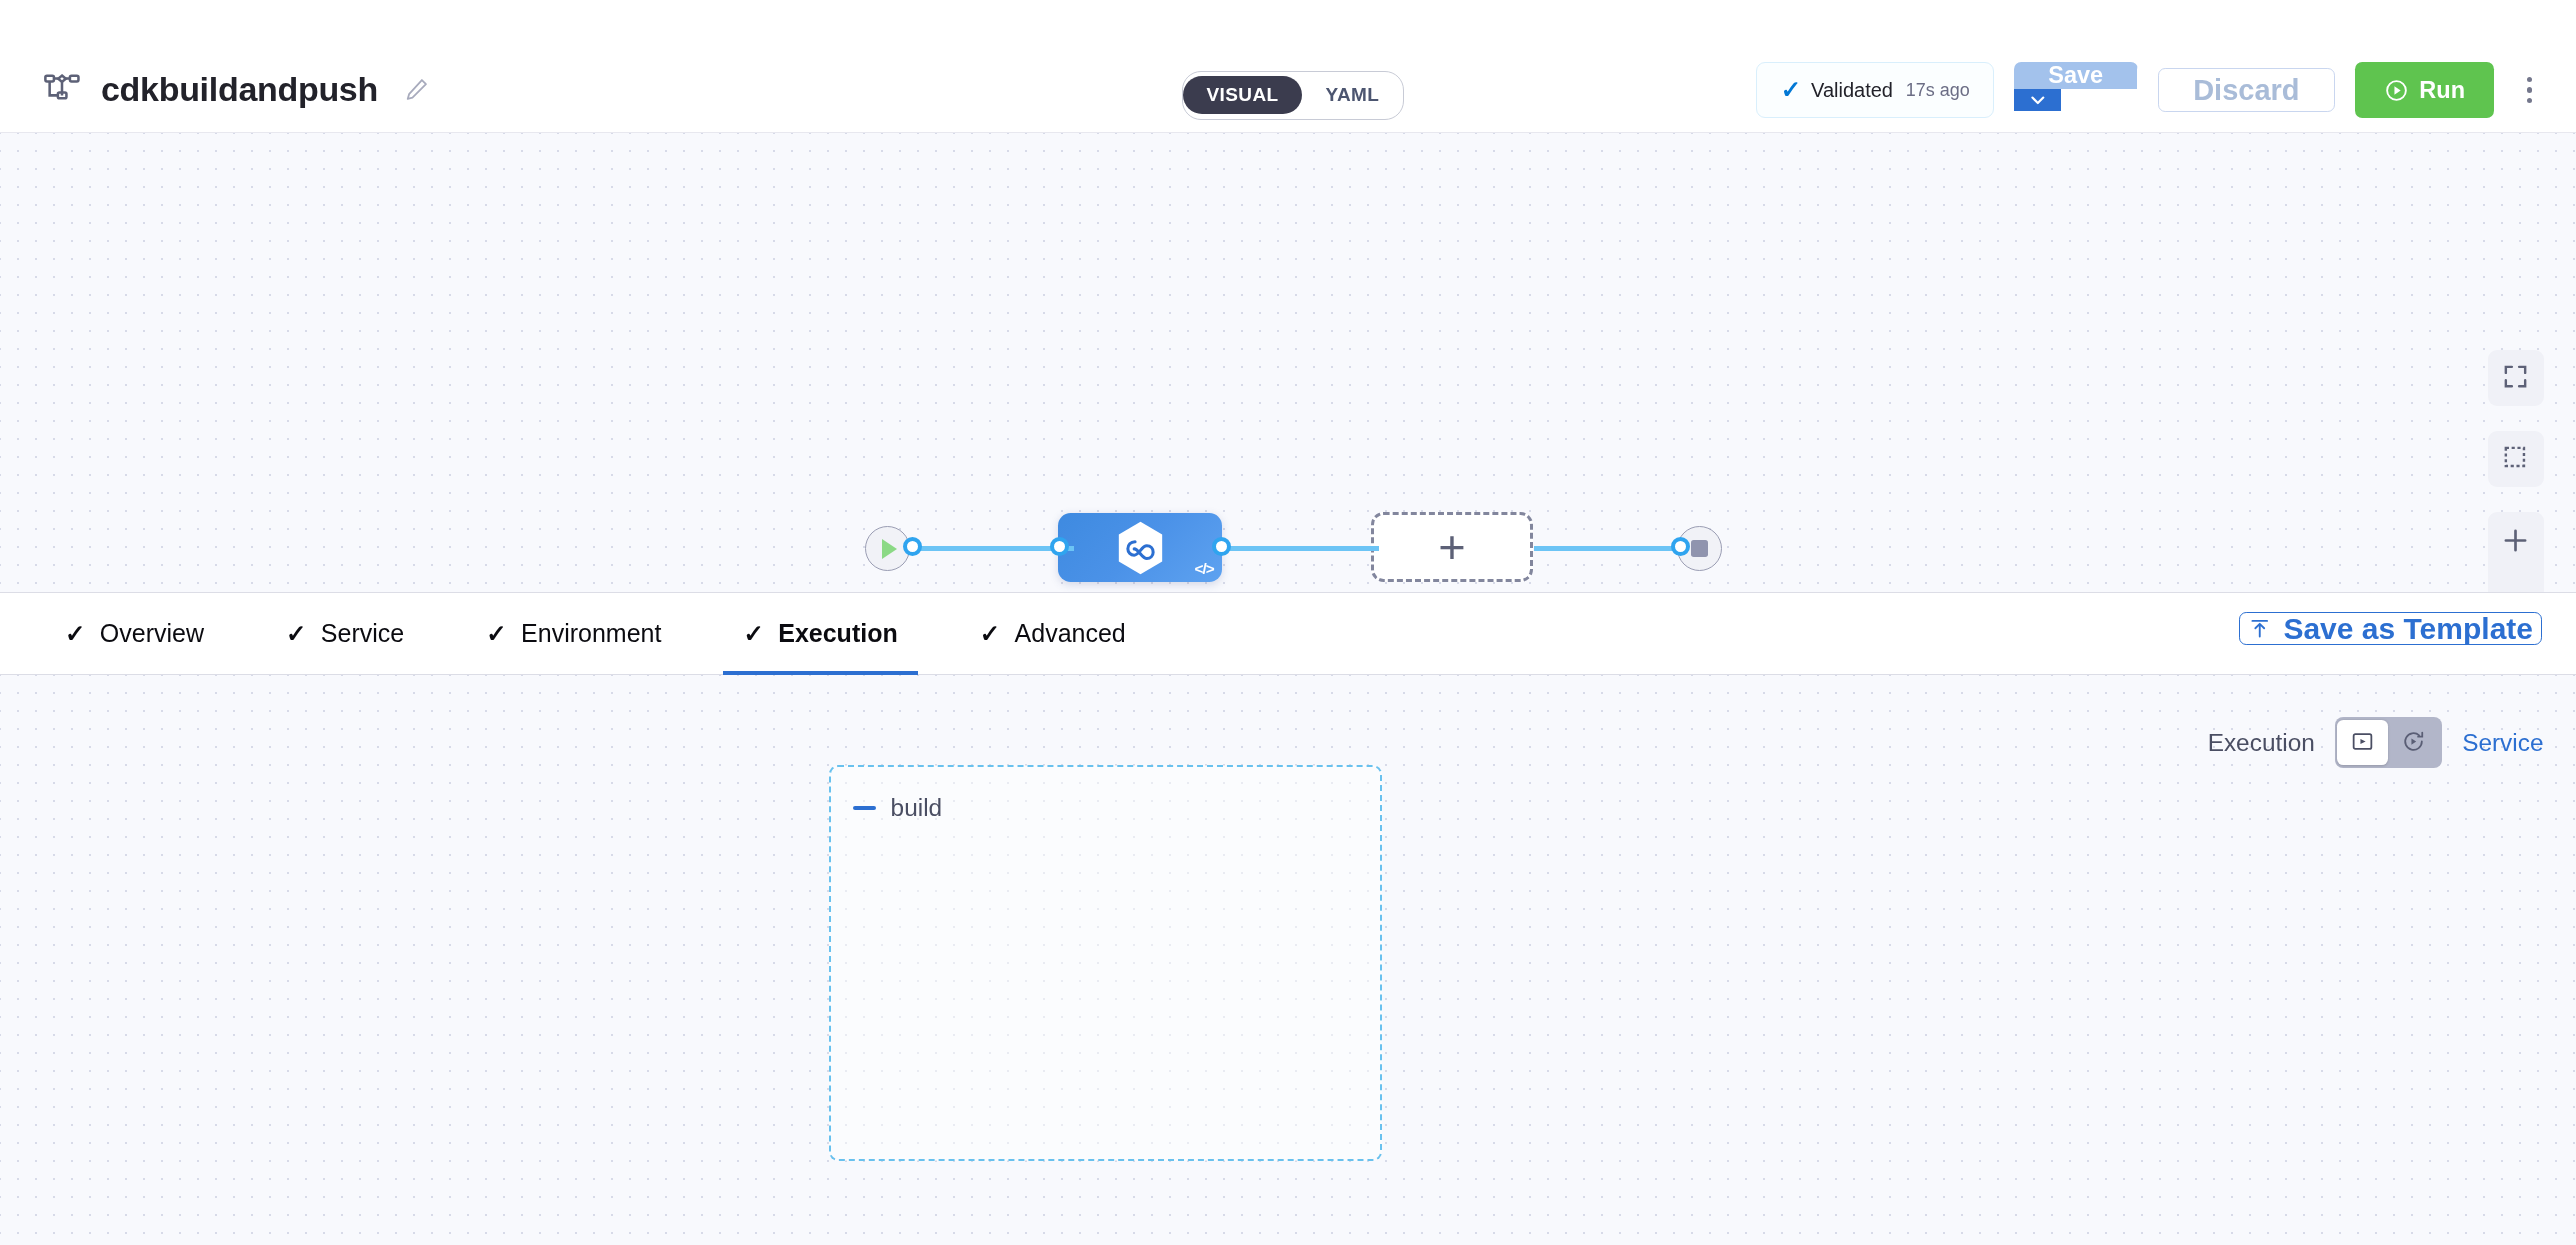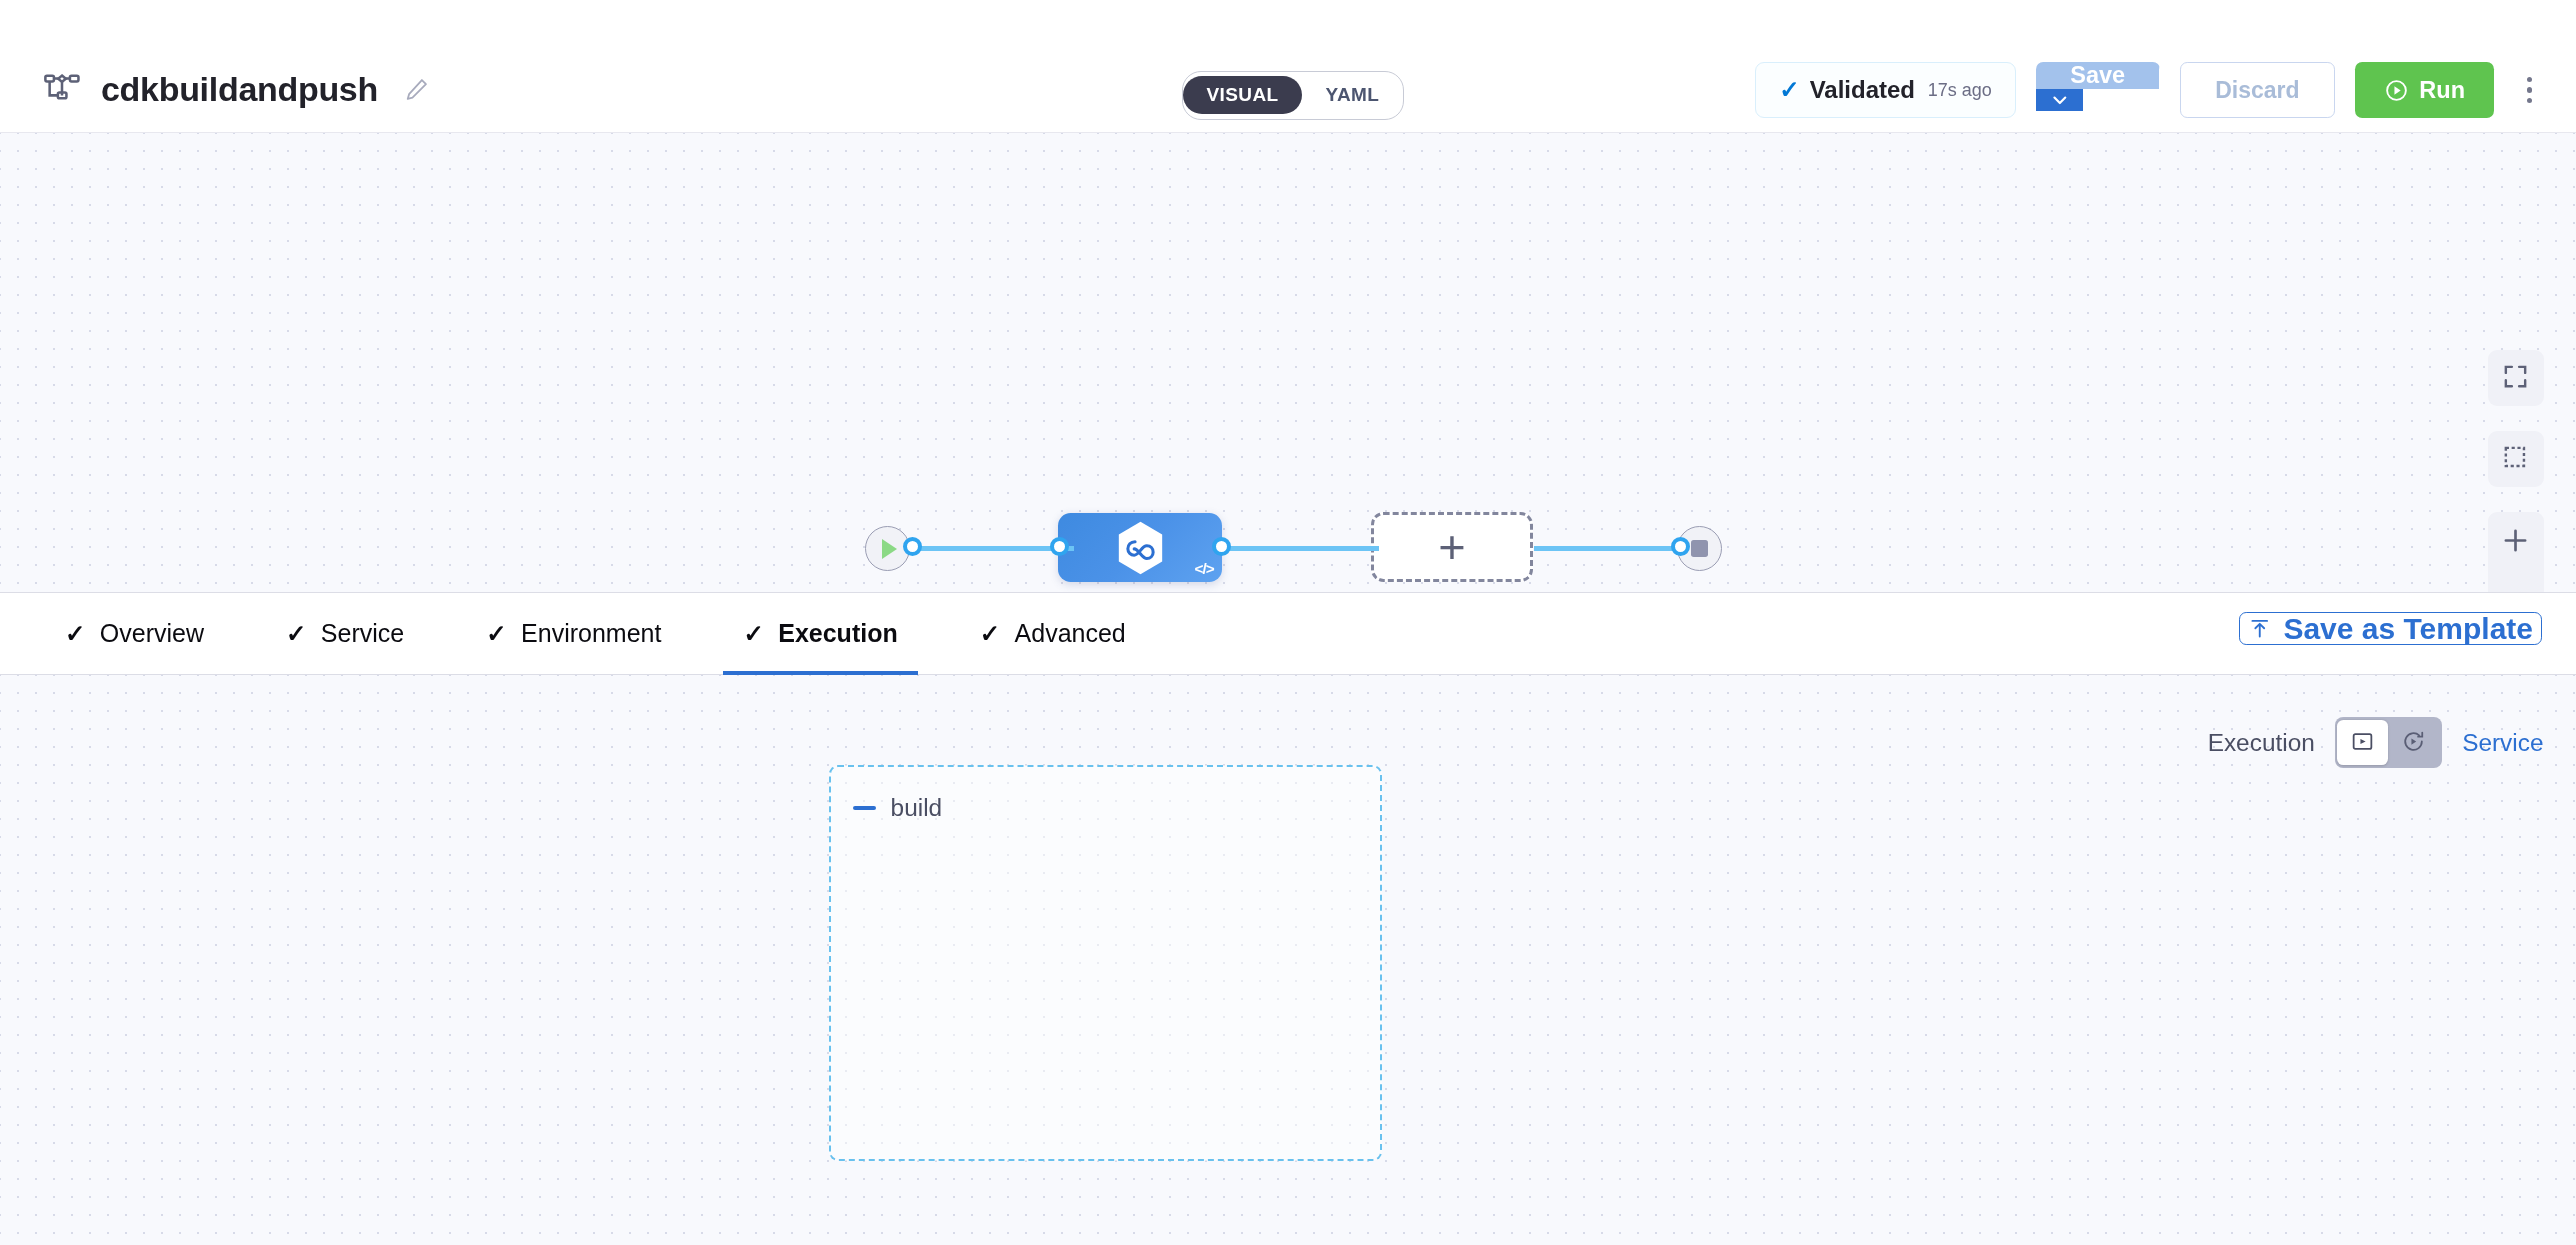--- a/index.html
+++ b/index.html
@@ -68,21 +68,21 @@
   }
   .validated-badge {
     display: flex; align-items: center; gap: 10px;
     height: 56px;
     padding: 0 23.5px;
     border: 0.9px solid #d9effc;
     border-radius: 9px;
     background: #fbfeff;
   }
   .validated-badge .vcheck { color: #0278d5; font-size: 24.4px; font-weight: bold; line-height: 1; }
-  .validated-text { font-size: 24px; color: #22222a; font-weight: 700; }
+  .validated-text { font-size: 20px; color: #22222a; font-weight: 400; }
   .validated-time { font-size: 18px; color: #6b6d85; margin-left: 2.7px; }
 
   .save-group { display: flex; height: 56px; border-radius: 7.2px; overflow: hidden; flex-direction: column; }
   .save-btn {
     background: #a3c2ec;
     color: #ffffff;
     font-size: 23.5px;
     font-weight: bold;
     padding: 0 34px;
     display: flex; align-items: center; justify-content: center;
@@ -90,27 +90,27 @@
     border-right: 0.9px solid #ffffff;
   }
   .save-caret {
     background: #2c6fd1;
     width: 47px;
     display:flex; align-items:center; justify-content:center;
     color:#fff;
     cursor:pointer;
   }
   .discard-btn {
-    height: 56px;
+    height: 44px;
     padding: 16px 34px;
     border: 0.9px solid #c9d6ef;
     border-radius: 7.2px;
     background: #ffffff;
     color: #a9bcd8;
-    font-size: 23px;
+    font-size: 29px;
     font-weight: bold;
     display: flex; align-items: center; justify-content: center;
     cursor: pointer;
   }
   .run-btn {
     height: 56px;
     padding: 0 29px;
     border-radius: 7.2px;
     background: #5fc44f;
     color: #ffffff;

